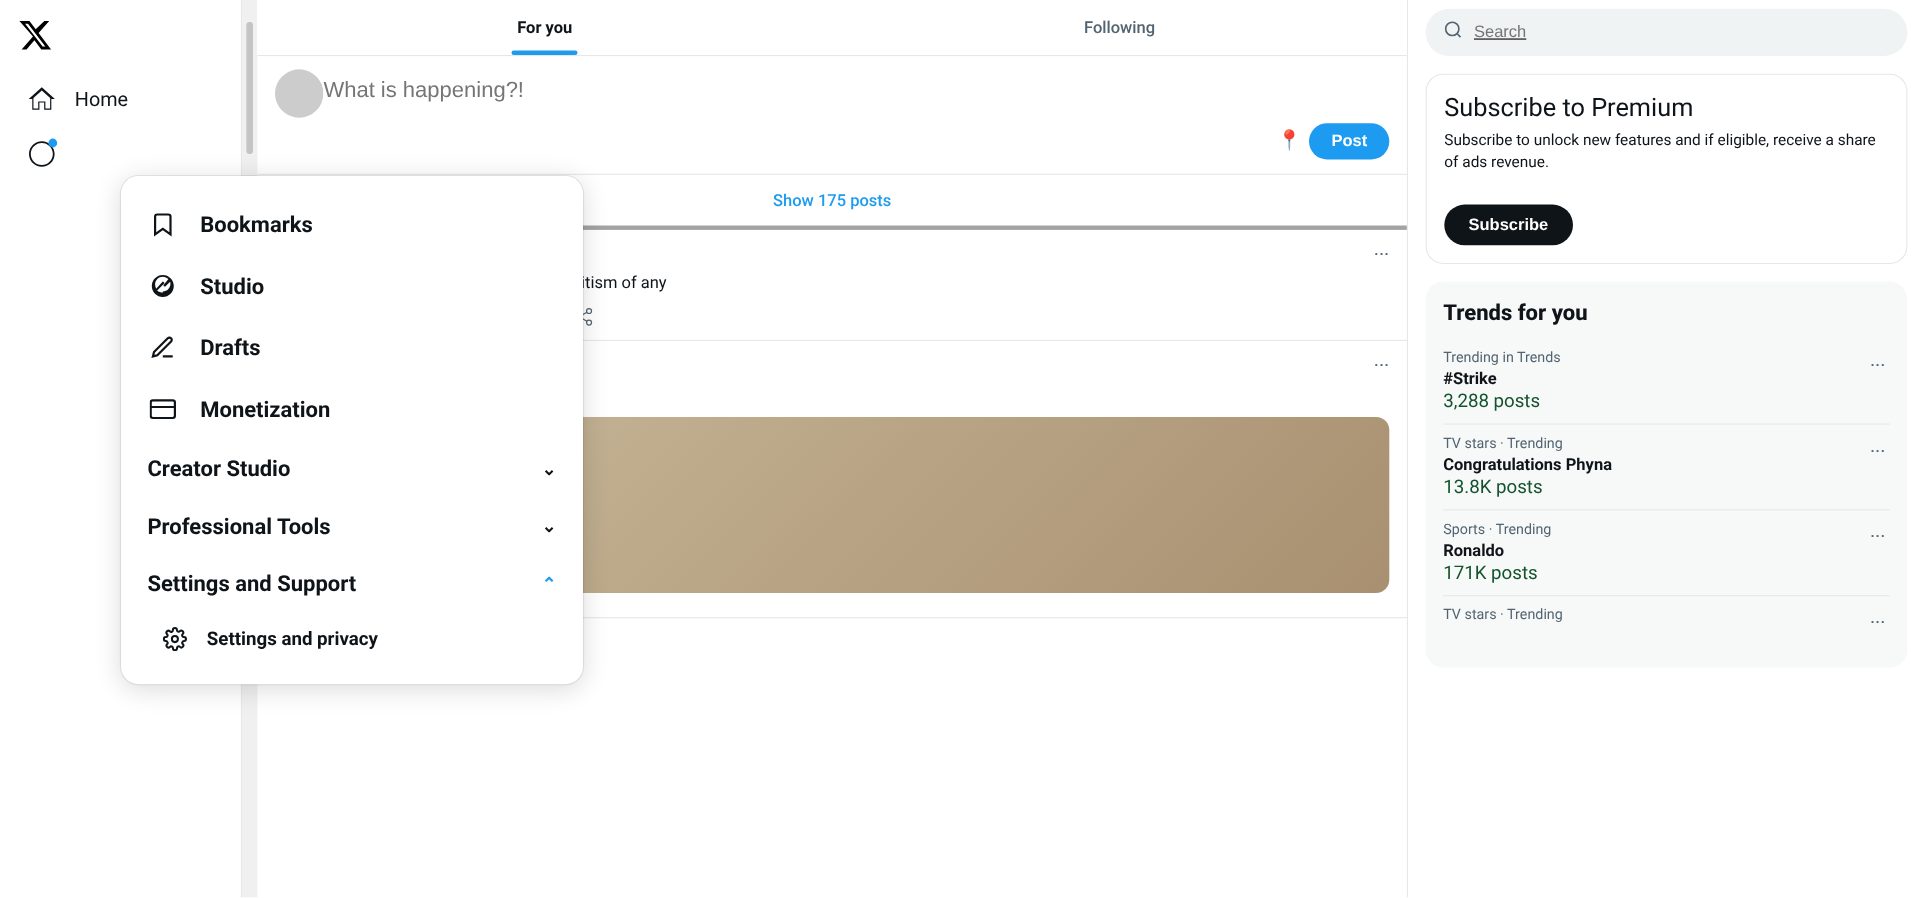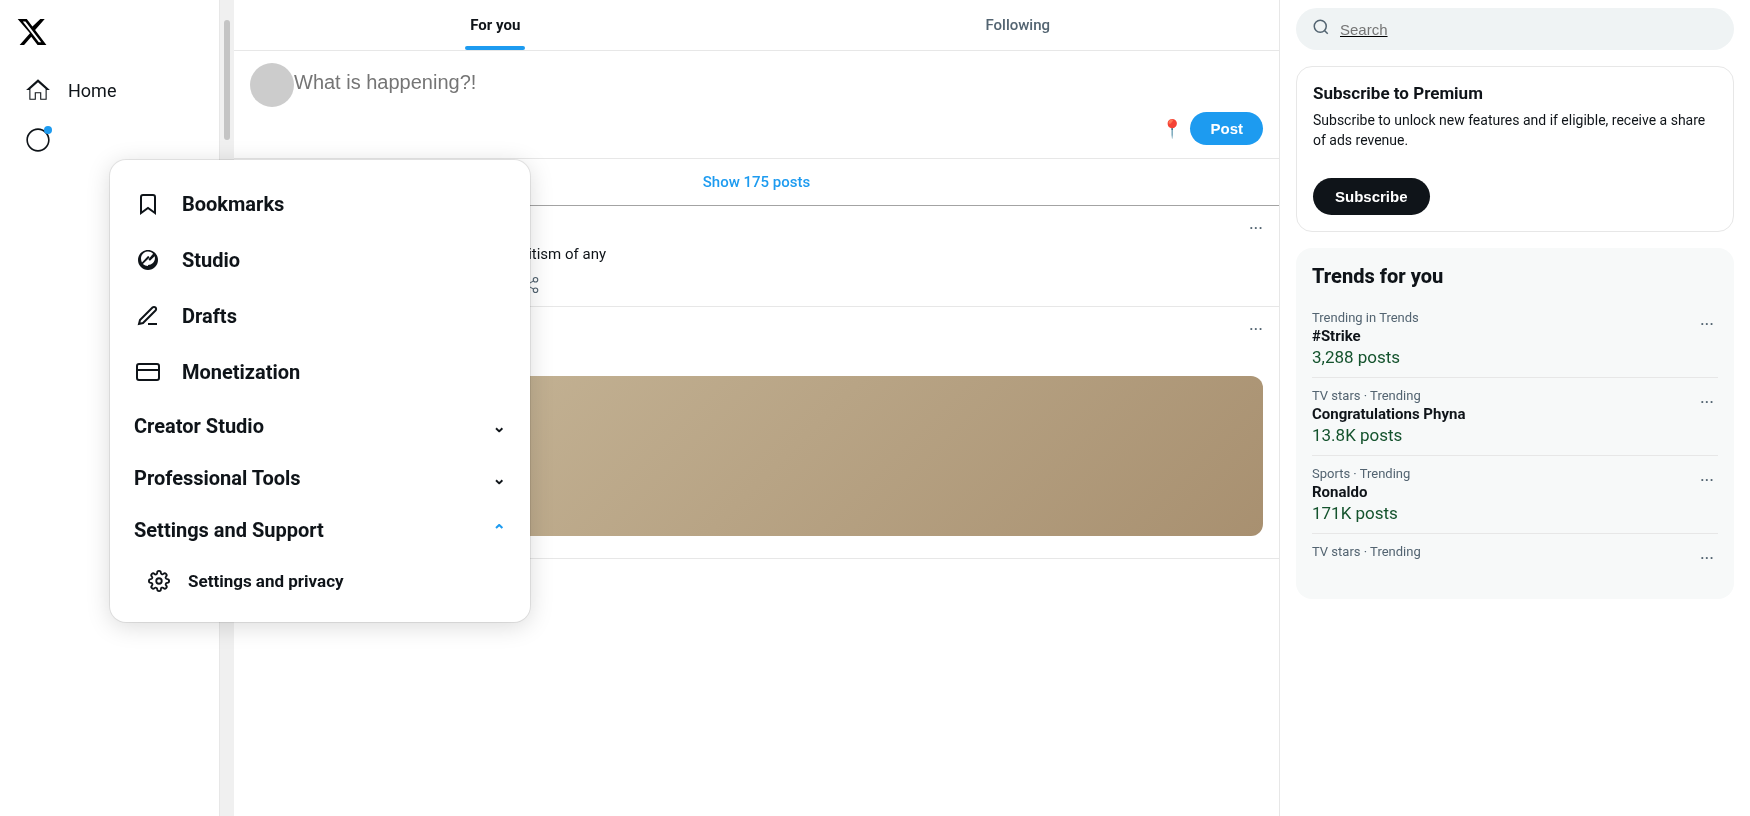--- a/index.html
+++ b/index.html
@@ -251,21 +251,21 @@
     }
 
     
     .show-posts-banner {
       text-align: center;
       padding: 14px;
       color: #1d9bf0;
       font-size: 15px;
       font-weight: 500;
       cursor: pointer;
-      border-bottom: 1px solid #a3a3a3;
+      border-bottom: 4px solid #a3a3a3;
     }
 
     
     .tweet {
       padding: 12px 16px;
       border-bottom: 1px solid #e7e7e7;
       display: flex;
       gap: 12px;
     }
     .tweet-avatar {
@@ -349,22 +349,22 @@
     }
 
     .premium-box {
       background: #fff;
       border: 1px solid #e7e7e7;
       border-radius: 16px;
       padding: 16px;
       margin-bottom: 16px;
     }
     .premium-title {
-      font-size: 17px;
-      font-weight: 700;
+      font-size: 23px;
+      font-weight: 400;
       color: #0f1419;
       margin-bottom: 8px;
     }
     .premium-desc {
       font-size: 14px;
       color: #0f1419;
       margin-bottom: 28px;
       line-height: 1.4;
     }
     .subscribe-button {

